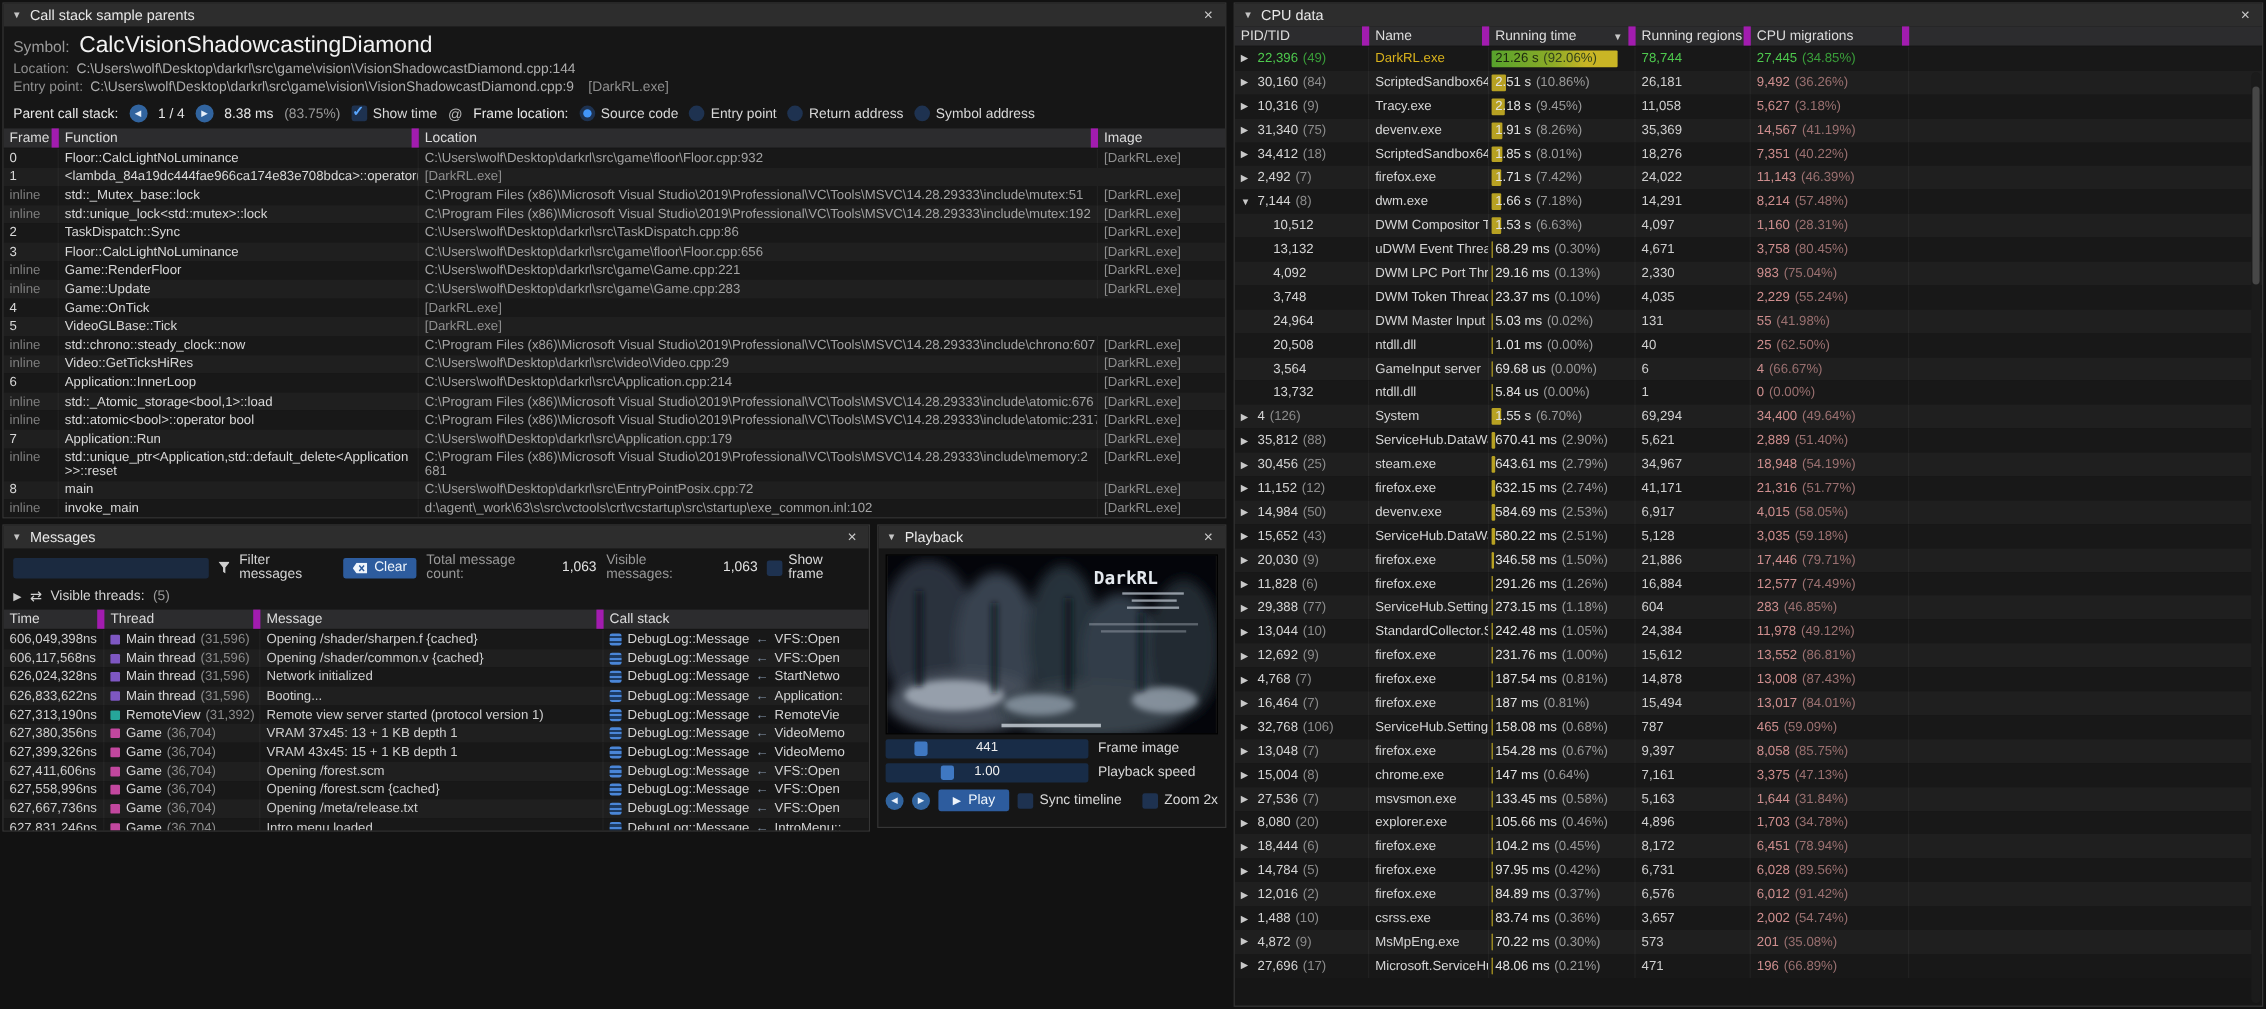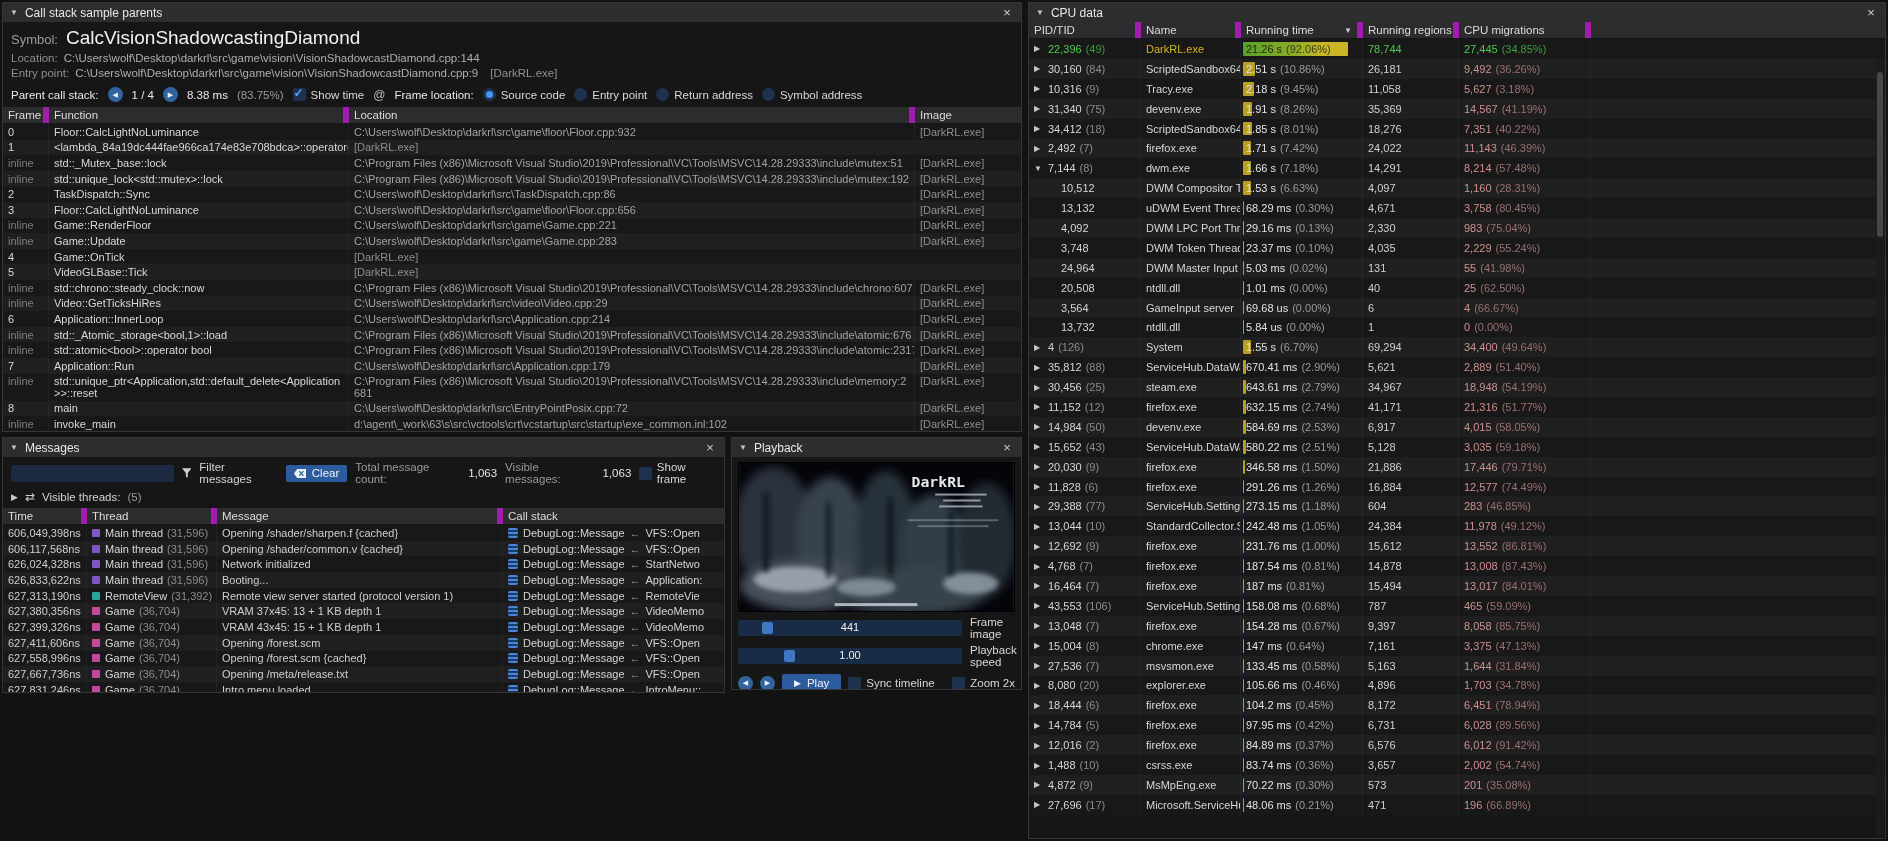--- a/index.html
+++ b/index.html
@@ -70,21 +70,21 @@
   .m-msg{color:#cfcfcf}
   .cs-icon{width:10px;height:10px;border-radius:2px;background:linear-gradient(#4a86d8,#4a86d8 2px,#1d3b63 2px,#1d3b63 4px,#4a86d8 4px,#4a86d8 6px,#1d3b63 6px,#1d3b63 8px,#4a86d8 8px);display:inline-block;margin-right:5px;flex:0 0 auto;cursor:pointer}
   .cs-root{color:#d4d4d4}
   .cs-arrow{color:#8a9ab0;margin:0 5px}
   .cs-from{color:#d4d4d4}
   
   #panel-playback{left:731px;top:437px;width:291px;height:253px}
   .pb-body{padding:5px 6px;display:flex;flex-direction:column;gap:4px;flex:1 1 auto}
   .preview{border:1px solid #000;flex:0 0 auto}
   .slider-row{display:flex;align-items:center;gap:8px}
-  .slider{position:relative;width:224px;height:16px;background:#182c47;border-radius:2px;flex:0 0 auto;cursor:pointer}
+  .slider{position:relative;width:169px;height:16px;background:#182c47;border-radius:2px;flex:0 0 auto;cursor:pointer}
   .slider .grab{position:absolute;top:2px;width:11px;height:12px;background:#3f78c2;border-radius:2px}
   .slider .sval{position:absolute;left:0;right:0;top:1px;text-align:center;color:#eeeeee;font-size:11px}
   .slider-label{color:#d8d8d8}
   .pb-buttons{display:flex;align-items:center;gap:7px;margin-top:2px}
   .pb-buttons .zoom-group{margin-left:auto}
   .play-btn{display:inline-flex;align-items:center;gap:6px;background:#2d5c9e;color:#eef4fb;border-radius:2px;height:18px;padding:0 12px;cursor:pointer}
   .play-ico{font-size:9px}
   
   #panel-cpu{left:1028px;top:2px;width:858px;height:837px}
   .cpu-info{display:flex;gap:8px;align-items:center;padding:4px 8px;flex:0 0 auto;font-size:11.5px}
@@ -1113,21 +1113,21 @@
           <div class="cell p-reg">15,494</div>
           <div class="cell p-mig">
             <span class="mv">13,017</span>
             <span class="mp">(84.01%)</span>
           </div>
           <div class="cell p-fill"></div>
         </div>
         <div class="trow cpu-grid cpu-row">
           <div class="cell p-pid">
             <span class="exp">▶</span>
-            <span class="pidv">43,553</span>
+            <span class="pidv">32,768</span>
             <span class="tcnt">(106)</span>
           </div>
           <div class="cell p-name">ServiceHub.SettingsHost</div>
           <div class="cell p-time">
             <span class="bar" style="width: 1px;"></span>
             <span class="tv">158.08 ms</span>
             <span class="tp">(0.68%)</span>
           </div>
           <div class="cell p-reg">787</div>
           <div class="cell p-mig">

